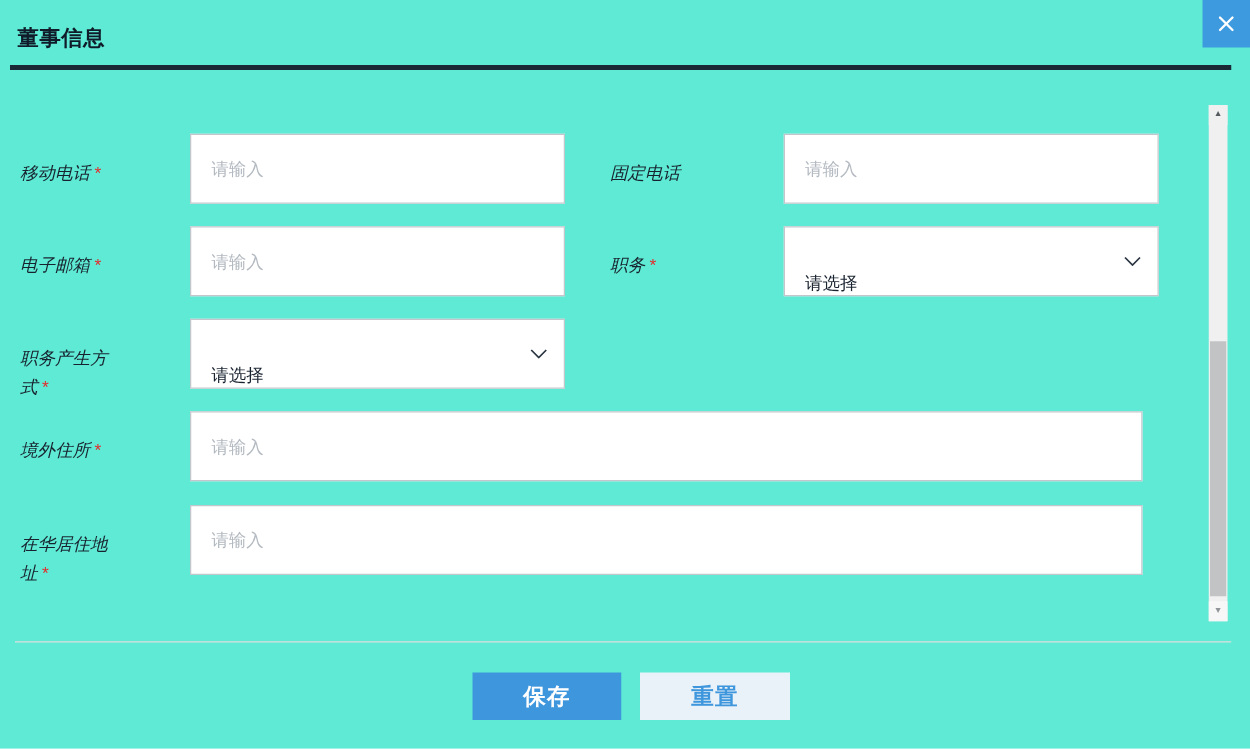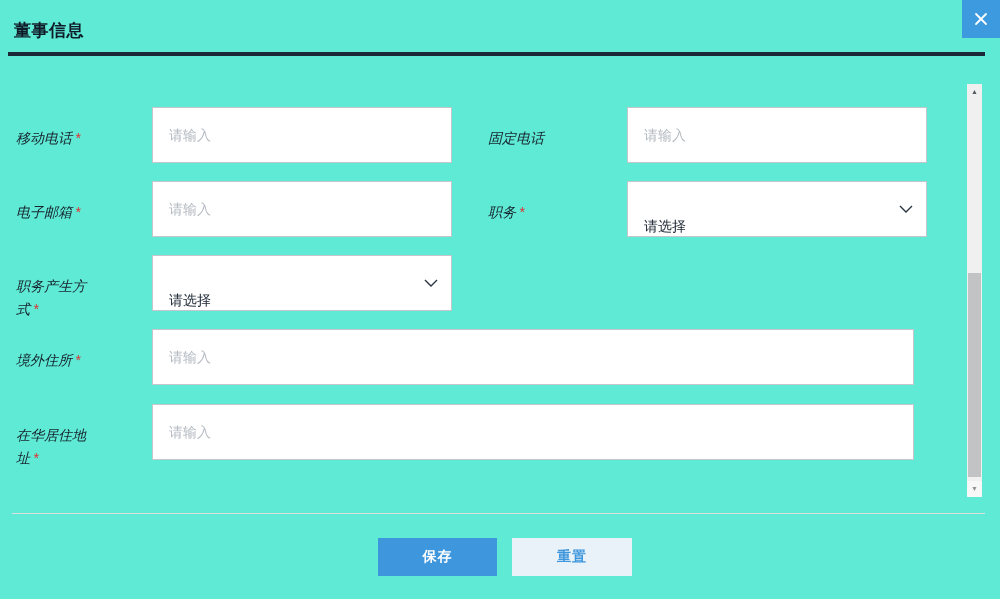--- a/index.html
+++ b/index.html
@@ -42,21 +42,21 @@
   .scroll-btn{position:absolute;left:0;width:15px;height:16px;border:none;
               background:#f0f0f0;padding:0;font-size:7px;line-height:16px;
               text-align:center;cursor:pointer;}
   .scroll-up{top:0;color:#555a5f;}
   .scroll-down{bottom:0;color:#8f9498;background:#f7f7f7;}
   .scroll-thumb{position:absolute;left:1px;top:189px;width:13px;height:204px;
                 background:#c1c3c5;}
 
   .footer-rule{position:absolute;left:12px;top:513px;width:973px;height:1px;
                background:#dedede;}
-  .btn{position:absolute;top:538px;height:38px;border:none;font-size:14px;
+  .btn{position:absolute;top:538px;height:38px;border:none;font-size:18px;
        font-weight:bold;cursor:pointer;font-family:"Liberation Sans",sans-serif;
        letter-spacing:1px;}
   .btn-save{left:378px;width:119px;background:#3e96dc;color:#ffffff;}
   .btn-reset{left:512px;width:120px;background:#e9f1f9;color:#3e96dc;}
 </style>
 </head>
 <body>
 
 <div class="dialog">
 

